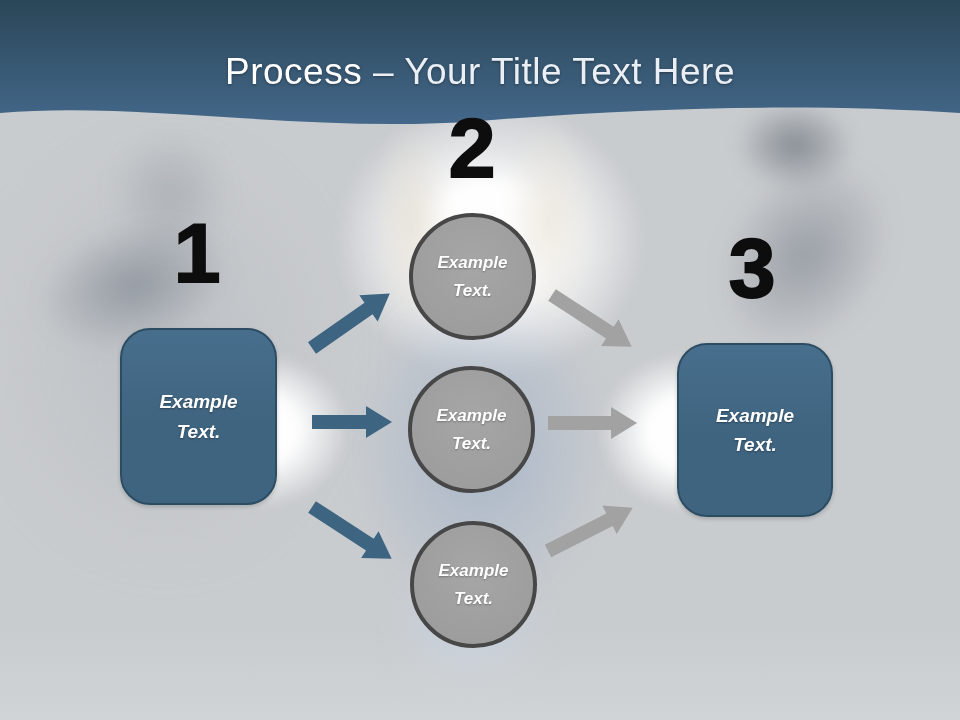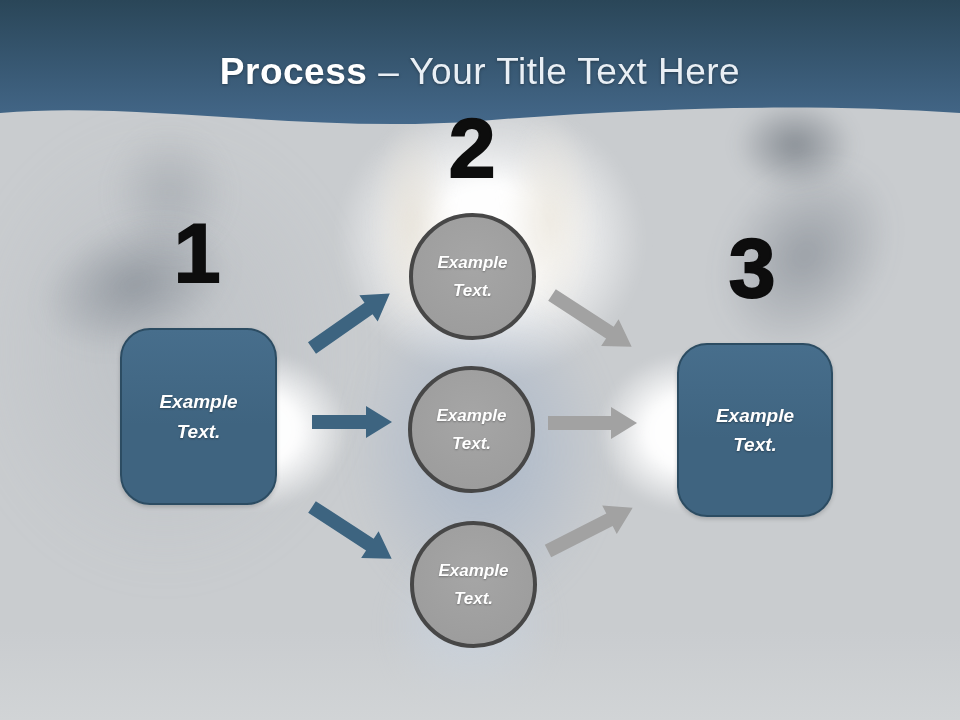--- a/index.html
+++ b/index.html
@@ -40,21 +40,21 @@
   .ph-cam-right{left:735px;top:100px;width:120px;height:90px;background:radial-gradient(closest-side,rgba(42,52,64,.42),rgba(42,52,64,0));filter:blur(8px);}
   .ph-stand-center{left:440px;top:118px;width:120px;height:120px;background:radial-gradient(closest-side,rgba(90,100,112,.22),rgba(90,100,112,0));filter:blur(8px);}
   .ph-floor{left:0;top:630px;width:960px;height:90px;border-radius:0;background:linear-gradient(180deg,rgba(206,209,212,0),rgba(209,212,214,1));}
   
   .header-wave{position:absolute;left:0;top:0;width:960px;height:150px;}
   .title{
     position:absolute;left:0;top:51px;width:960px;text-align:center;
     font-size:37px;color:var(--title-color);letter-spacing:.5px;
     text-shadow:0 1px 3px rgba(0,0,0,.35);white-space:nowrap;
   }
-  .title .t-bold{font-weight:bold;}
+  .title .t-bold{font-weight:normal;}
   .title .t-rest{font-weight:normal;color:var(--title-rest-color);}
   
   .step-number{
     position:absolute;width:90px;text-align:center;line-height:1;
     font-size:84px;font-weight:bold;color:var(--number-color);
     -webkit-text-stroke:2px var(--number-color);
   }
   .num-1{left:152px;top:211px;}
   .num-2{left:427px;top:106px;}
   .num-3{left:707px;top:226px;}

